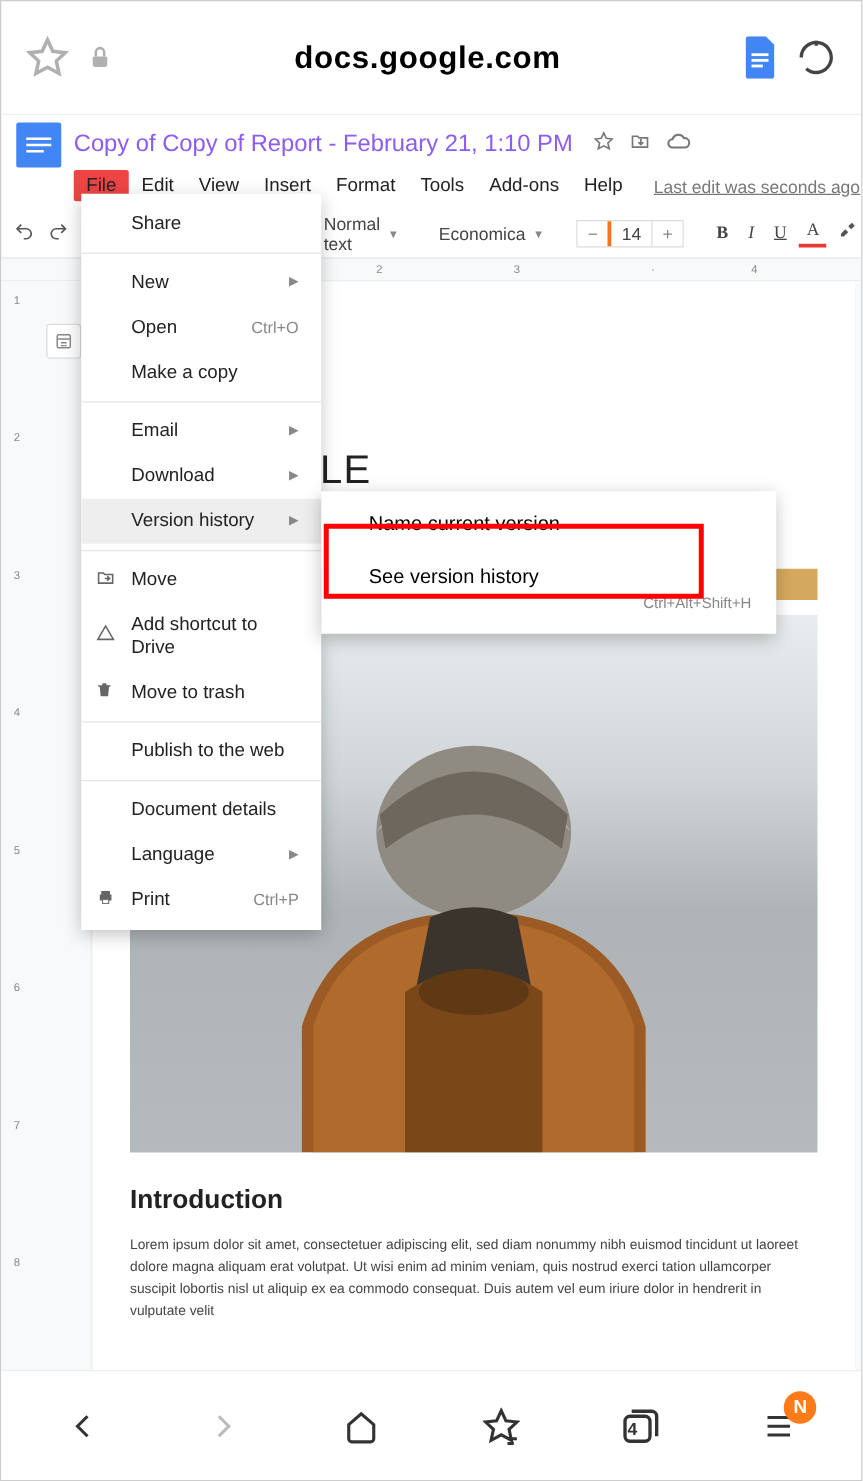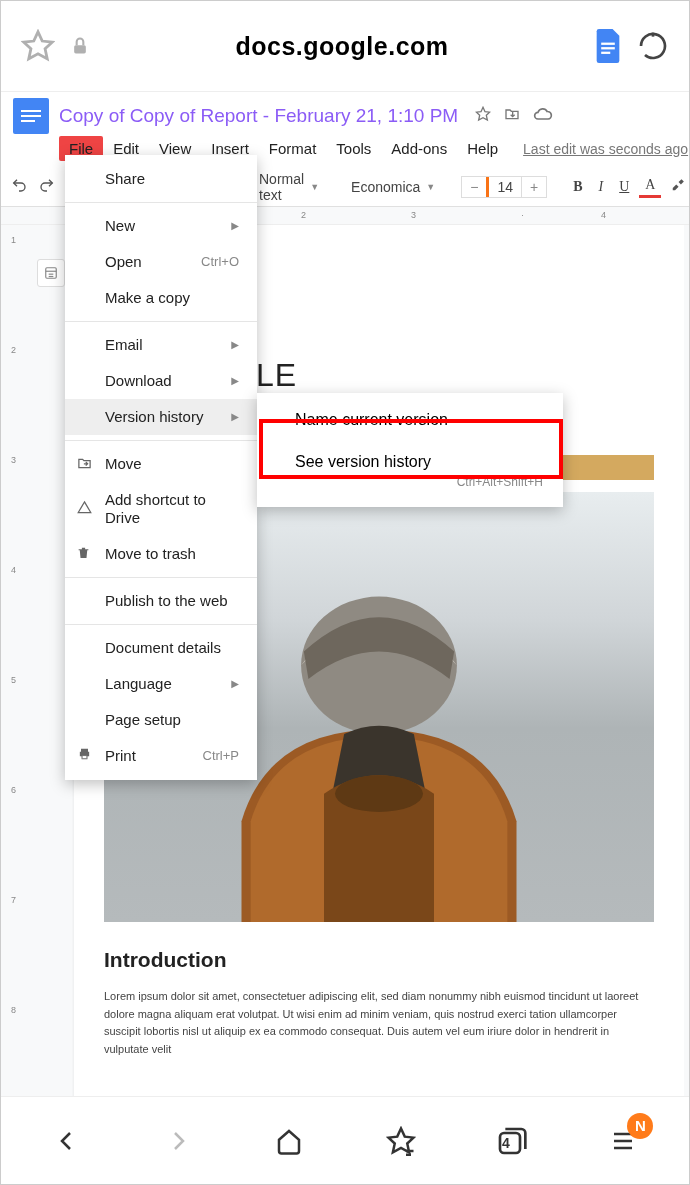--- a/index.html
+++ b/index.html
@@ -58,21 +58,21 @@
 
 .file-menu { position: absolute; top: 154px; left: 64px; width: 192px; background: #fff; box-shadow: 0 4px 14px rgba(0,0,0,0.25); z-index: 50; padding: 6px 0; font-size: 15px; color: #222; }
 .fm-item { padding: 9px 18px 9px 40px; display: flex; align-items: center; justify-content: space-between; position: relative; cursor: pointer; line-height: 1.2; }
 .fm-item .arrow { font-size: 10px; color: #888; }
 .fm-item .shortcut { font-size: 13px; color: #888; }
 .fm-item.highlight { background: #eeeeee; }
 .fm-divider { height: 1px; background: #e5e5e5; margin: 5px 0; }
 .fm-icon { position: absolute; left: 12px; color: #666; }
 
 
-.submenu { position: absolute; top: 392px; left: 256px; width: 306px; background: #fff; box-shadow: 0 4px 14px rgba(0,0,0,0.25); z-index: 51; padding: 6px 0; font-size: 16px; }
+.submenu { position: absolute; top: 392px; left: 256px; width: 364px; background: #fff; box-shadow: 0 4px 14px rgba(0,0,0,0.25); z-index: 51; padding: 6px 0; font-size: 16px; }
 .sub-item { padding: 12px 20px 12px 38px; display: flex; justify-content: space-between; align-items: baseline; cursor: pointer; }
 .sub-item .shortcut { font-size: 12px; color: #888; }
 .highlight-box { position: absolute; border: 4px solid #ff0000; z-index: 60; pointer-events: none; }
 
 
 .bottom-nav { position: absolute; bottom: 0; left: 0; right: 0; height: 88px; background: #fff; border-top: 1px solid #eee; display: flex; align-items: center; justify-content: space-around; padding: 0 10px; }
 .bn-btn { width: 40px; height: 40px; display: flex; align-items: center; justify-content: center; color: #333; position: relative; }
 .badge { position: absolute; top: -8px; right: -10px; width: 26px; height: 26px; border-radius: 50%; background: #ff7b1a; color: #fff; font-weight: 700; display: flex; align-items: center; justify-content: center; font-size: 15px; }
 .tab-count { position: absolute; font-size: 14px; font-weight: 600; }
 </style>
@@ -288,23 +288,20 @@
     </div>
   <div class="fm-divider"></div>
   <div class="fm-item">
       <span>Document details</span>
     </div>
   <div class="fm-item">
       <span>Language</span>
       <span class="arrow">▶</span>
     </div>
   <div class="fm-item">
-      <span>Page setup</span>
-    </div>
-  <div class="fm-item">
       <span class="fm-icon"><svg width="15" height="14" viewBox="0 0 24 24" fill="#666">
           <path d="M6 3h12v5H6z M4 8h16v8h-3v5H7v-5H4z"></path>
           <rect x="8" y="15" width="8" height="5" fill="#fff" stroke="#666"></rect>
         </svg></span>
       <span>Print</span>
       <span class="shortcut">Ctrl+P</span>
     </div>
 </div>
 
 <div class="submenu">

